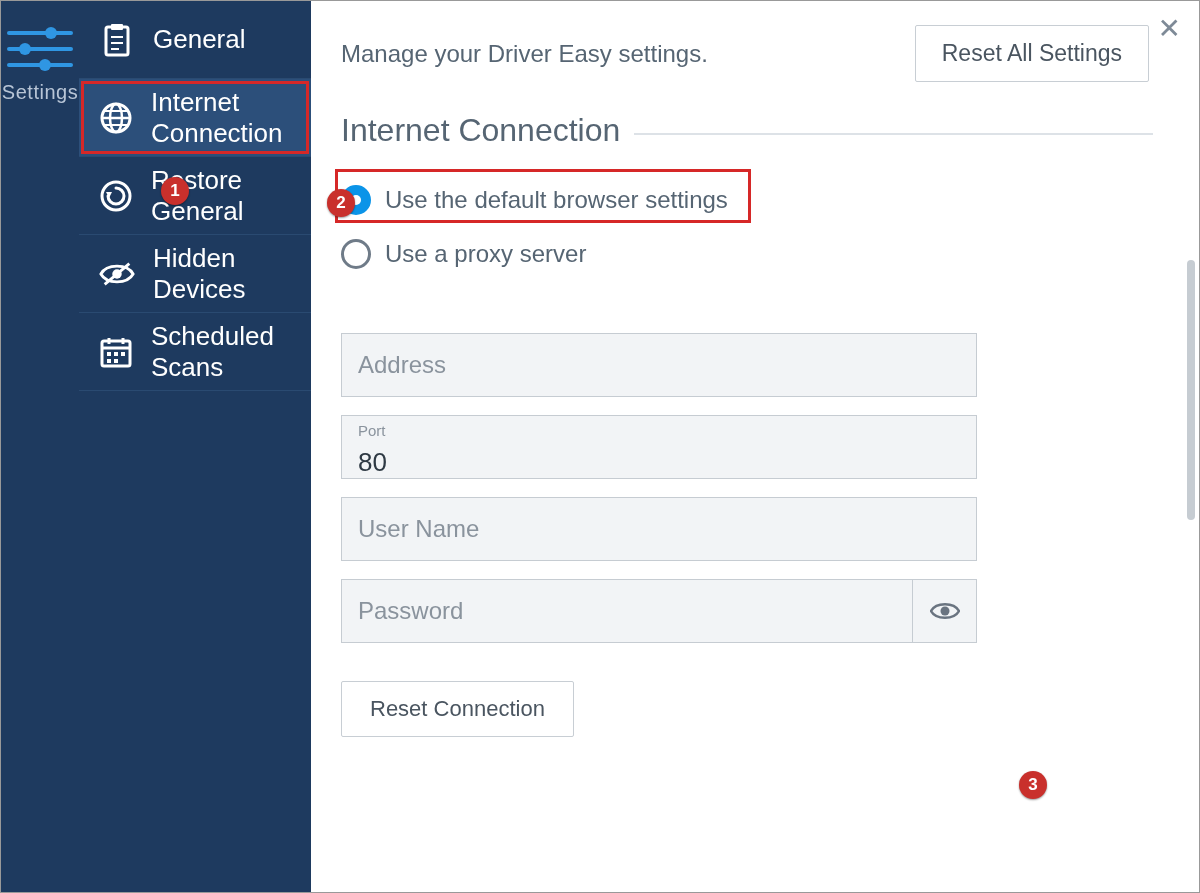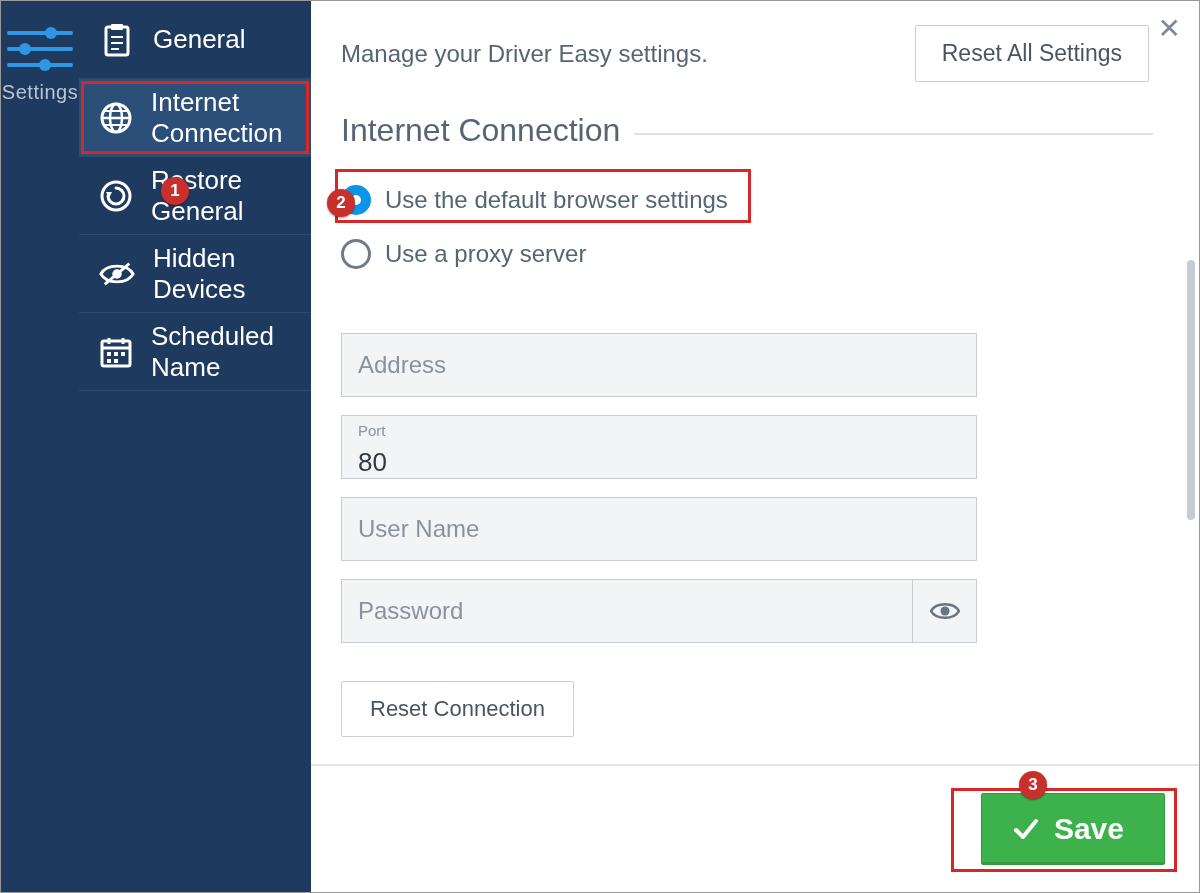--- a/index.html
+++ b/index.html
@@ -117,21 +117,21 @@
               <line x1="3" y1="13" x2="31" y2="13" stroke="#fff" stroke-width="3"></line>
               <line x1="10" y1="3" x2="10" y2="9" stroke="#fff" stroke-width="3"></line>
               <line x1="24" y1="3" x2="24" y2="9" stroke="#fff" stroke-width="3"></line>
               <rect x="8" y="17" width="4" height="4" fill="#fff"></rect>
               <rect x="15" y="17" width="4" height="4" fill="#fff"></rect>
               <rect x="22" y="17" width="4" height="4" fill="#fff"></rect>
               <rect x="8" y="24" width="4" height="4" fill="#fff"></rect>
               <rect x="15" y="24" width="4" height="4" fill="#fff"></rect>
             </svg>
         </span>
-        <span>Scheduled Name</span>
+        <span>Scheduled Scans</span>
       </div>
     </div>
   </div>
 
   <div class="main">
     <span class="close-x">✕</span>
 
     <div class="topbar">
       <div class="subtitle">Manage your Driver Easy settings.</div>
       <button class="btn">Reset All Settings</button>
@@ -177,29 +177,20 @@
         </div>
 
         <div class="button-row">
           <button class="btn small">Reset Connection</button>
         </div>
       </div>
 
       <div class="scroll-track"></div>
     </div>
 
-    <div class="footer">
-      <button class="save-btn">
-        <svg width="28" height="28" viewBox="0 0 28 28">
-            <path d="M4 15 L11 22 L24 6" fill="none" stroke="#fff" stroke-width="4" stroke-linecap="round" stroke-linejoin="round"></path>
-          </svg>
-        <span>Save</span>
-      </button>
-      <div class="anno-box" style="right:22px; bottom:20px; width:226px; height:84px;"></div>
-    </div>
 
   </div>
 
   <div class="anno-badge" style="left:160px; top:176px;">1</div>
   <div class="anno-badge" style="left:326px; top:188px;">2</div>
   <div class="anno-badge" style="left:1018px; top:770px;">3</div>
 
 </div>
 
 </body></html>

